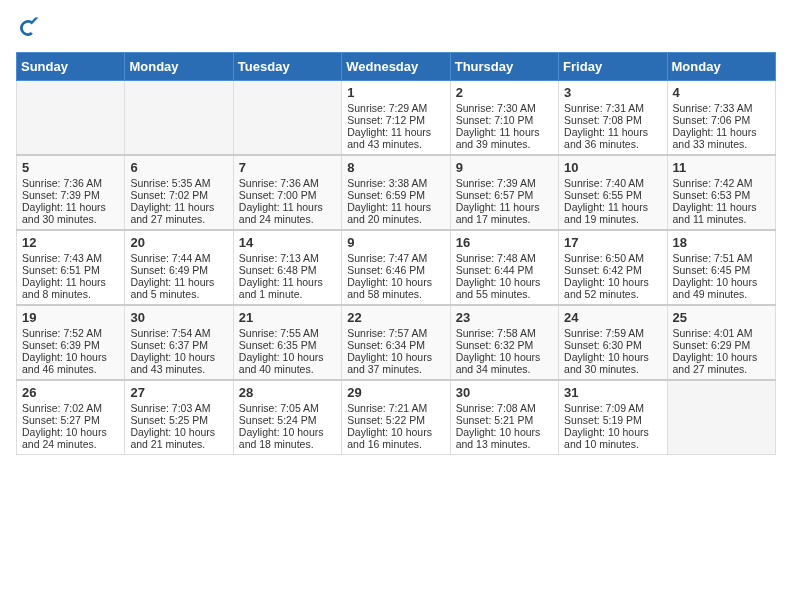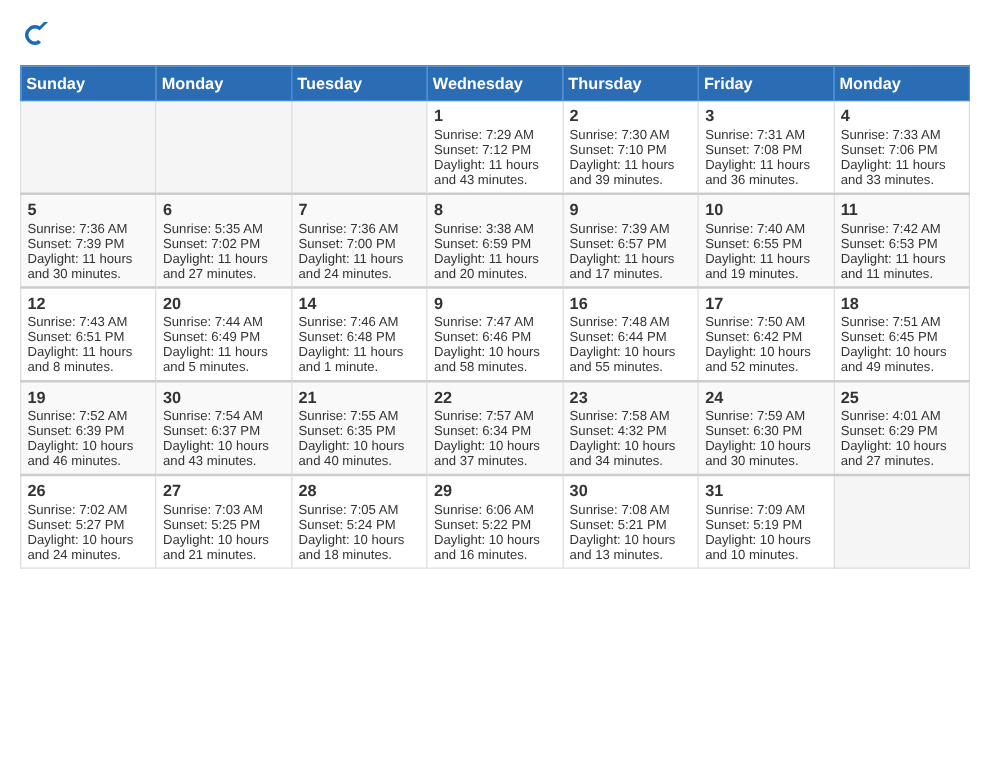--- a/index.html
+++ b/index.html
@@ -200,39 +200,39 @@
           <div>Daylight: 11 hours and 8 minutes.</div>
         </td>
         <td>
           <div class="day-num">20</div>
           <div>Sunrise: 7:44 AM</div>
           <div>Sunset: 6:49 PM</div>
           <div>Daylight: 11 hours and 5 minutes.</div>
         </td>
         <td>
           <div class="day-num">14</div>
-          <div>Sunrise: 7:46 AM</div>
+          <div>Sunrise: 7:13 AM</div>
           <div>Sunset: 6:48 PM</div>
           <div>Daylight: 11 hours and 1 minute.</div>
         </td>
         <td>
           <div class="day-num">9</div>
           <div>Sunrise: 7:47 AM</div>
           <div>Sunset: 6:46 PM</div>
           <div>Daylight: 10 hours and 58 minutes.</div>
         </td>
         <td>
           <div class="day-num">16</div>
           <div>Sunrise: 7:48 AM</div>
           <div>Sunset: 6:44 PM</div>
           <div>Daylight: 10 hours and 55 minutes.</div>
         </td>
         <td>
           <div class="day-num">17</div>
-          <div>Sunrise: 7:50 AM</div>
+          <div>Sunrise: 6:50 AM</div>
           <div>Sunset: 6:42 PM</div>
           <div>Daylight: 10 hours and 52 minutes.</div>
         </td>
         <td>
           <div class="day-num">18</div>
           <div>Sunrise: 7:51 AM</div>
           <div>Sunset: 6:45 PM</div>
           <div>Daylight: 10 hours and 49 minutes.</div>
         </td>
       </tr>
@@ -257,21 +257,21 @@
         </td>
         <td>
           <div class="day-num">22</div>
           <div>Sunrise: 7:57 AM</div>
           <div>Sunset: 6:34 PM</div>
           <div>Daylight: 10 hours and 37 minutes.</div>
         </td>
         <td>
           <div class="day-num">23</div>
           <div>Sunrise: 7:58 AM</div>
-          <div>Sunset: 4:32 PM</div>
+          <div>Sunset: 6:32 PM</div>
           <div>Daylight: 10 hours and 34 minutes.</div>
         </td>
         <td>
           <div class="day-num">24</div>
           <div>Sunrise: 7:59 AM</div>
           <div>Sunset: 6:30 PM</div>
           <div>Daylight: 10 hours and 30 minutes.</div>
         </td>
         <td>
           <div class="day-num">25</div>
@@ -294,21 +294,21 @@
           <div>Daylight: 10 hours and 21 minutes.</div>
         </td>
         <td>
           <div class="day-num">28</div>
           <div>Sunrise: 7:05 AM</div>
           <div>Sunset: 5:24 PM</div>
           <div>Daylight: 10 hours and 18 minutes.</div>
         </td>
         <td>
           <div class="day-num">29</div>
-          <div>Sunrise: 6:06 AM</div>
+          <div>Sunrise: 7:21 AM</div>
           <div>Sunset: 5:22 PM</div>
           <div>Daylight: 10 hours and 16 minutes.</div>
         </td>
         <td>
           <div class="day-num">30</div>
           <div>Sunrise: 7:08 AM</div>
           <div>Sunset: 5:21 PM</div>
           <div>Daylight: 10 hours and 13 minutes.</div>
         </td>
         <td>

